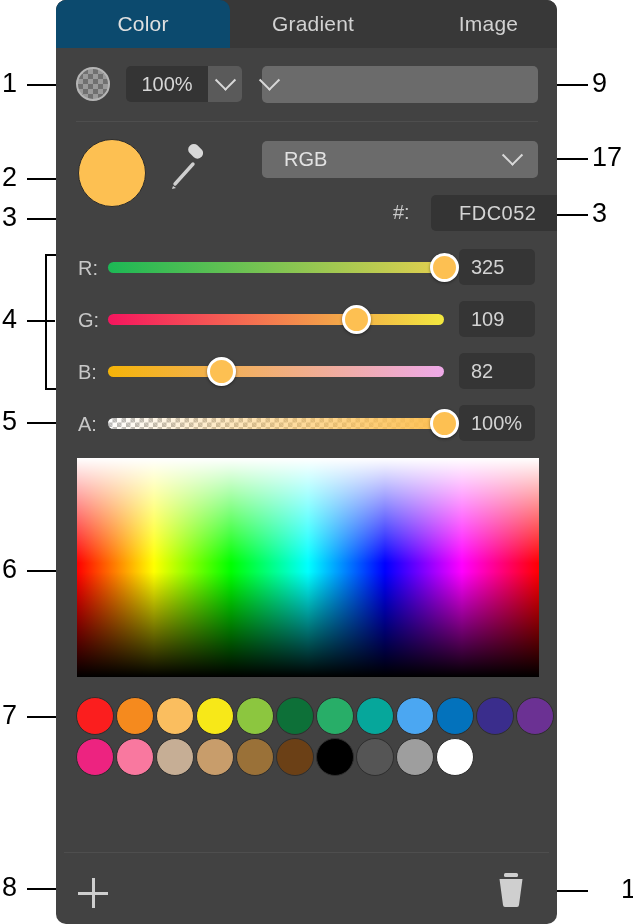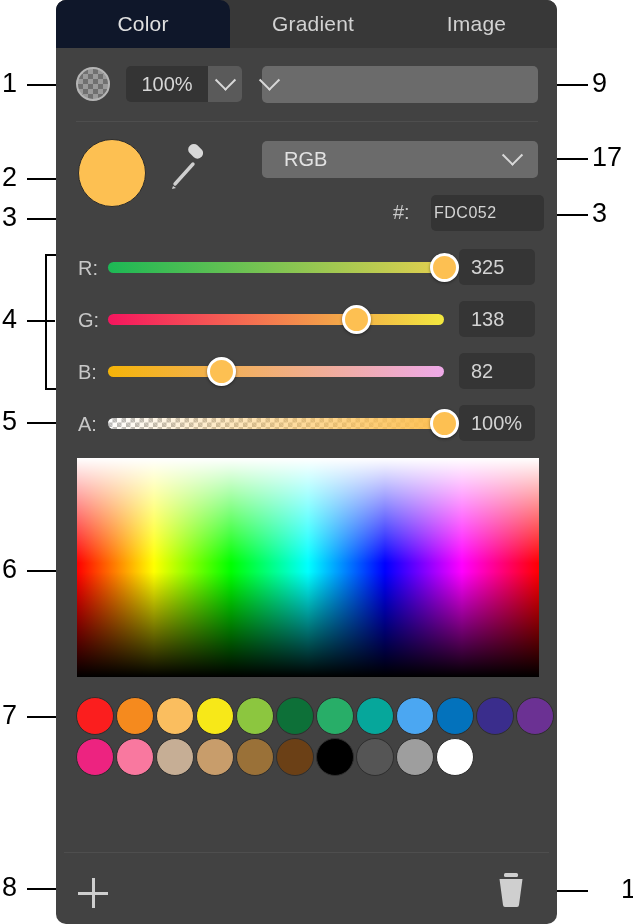--- a/index.html
+++ b/index.html
@@ -49,21 +49,21 @@
   }
   .tab {
     position: absolute; top: 0; height: 48px;
     display: flex; align-items: center; justify-content: center;
     font-size: 21px;
     color: #d2d2d2;
     letter-spacing: 0.2px;
     cursor: default;
   }
   .tab.active {
-    background: #0f172a;
+    background: #0c4a6e;
     border-radius: 0 10px 0 0;
     color: #e0e0e0;
   }
 
   .divider {
     position: absolute;
     height: 1px;
     background: #4e4e4e;
   }
 
@@ -139,23 +139,23 @@
     position: absolute;
     font-size: 20px;
     color: #c9c9c9;
   }
   .hexfield {
     position: absolute;
     height: 36px;
     background: #343434;
     border-radius: 5px;
     display: flex; align-items: center;
-    padding: 0 3px;
+    padding: 0 28px;
     color: #d4d4d4;
-    font-size: 16px;
+    font-size: 20px;
     letter-spacing: 0.5px;
   }
 
   
   .slider-label {
     position: absolute;
     font-size: 20px;
     color: #c7c7c7;
   }
   .slider-track {
@@ -295,21 +295,21 @@
 
   <div id="panel">
 
     <div id="tabbar">
       <div class="tab active" style="left:0px; width:174px;">
         <span>Color</span>
       </div>
       <div class="tab" style="left:174px; width:166px;">
         <span>Gradient</span>
       </div>
-      <div class="tab" style="left:340px; width:161px;">
+      <div class="tab" style="left:352px; width:161px;">
         <span>Image</span>
       </div>
     </div>
 
     <div class="checker-circle" style="left:20px; top:67px;"></div>
 
     <div class="stepper" style="left:70px; top:66px;">
       <div class="val">100%</div>
       <div class="arrow">
         <span class="chev"></span>
@@ -347,21 +347,21 @@
     <div class="hexfield" style="left:375px; top:195px; width:107px;">FDC052</div>
 
     <div class="slider-label" style="left:22px; top:257px;">R:</div>
     <div class="slider-track" style="left:52px; top:262px; width:336px; background:linear-gradient(to right,#1cb855,#e3d04f);"></div>
     <div class="thumb" style="left:374px; top:253px; background:#FDC052;"></div>
     <div class="valuebox" style="left:403px; top:249px;">325</div>
 
     <div class="slider-label" style="left:22px; top:309px;">G:</div>
     <div class="slider-track" style="left:52px; top:314px; width:336px; background:linear-gradient(to right,#f5155e,#f2e83f);"></div>
     <div class="thumb" style="left:286px; top:305px; background:#FDC052;"></div>
-    <div class="valuebox" style="left:403px; top:301px;">138</div>
+    <div class="valuebox" style="left:403px; top:301px;">109</div>
 
     <div class="slider-label" style="left:22px; top:361px;">B:</div>
     <div class="slider-track" style="left:52px; top:366px; width:336px; background:linear-gradient(to right,#f5b408,#eea9e8);"></div>
     <div class="thumb" style="left:151px; top:357px; background:#FDC052;"></div>
     <div class="valuebox" style="left:403px; top:353px;">82</div>
 
     <div class="slider-label" style="left:22px; top:413px;">A:</div>
     <div class="slider-track alpha" style="left:52px; top:418px; width:336px;">
       <div class="overlay" style="background:linear-gradient(to right, rgba(253,192,82,0), rgba(253,192,82,1));"></div>
     </div>

